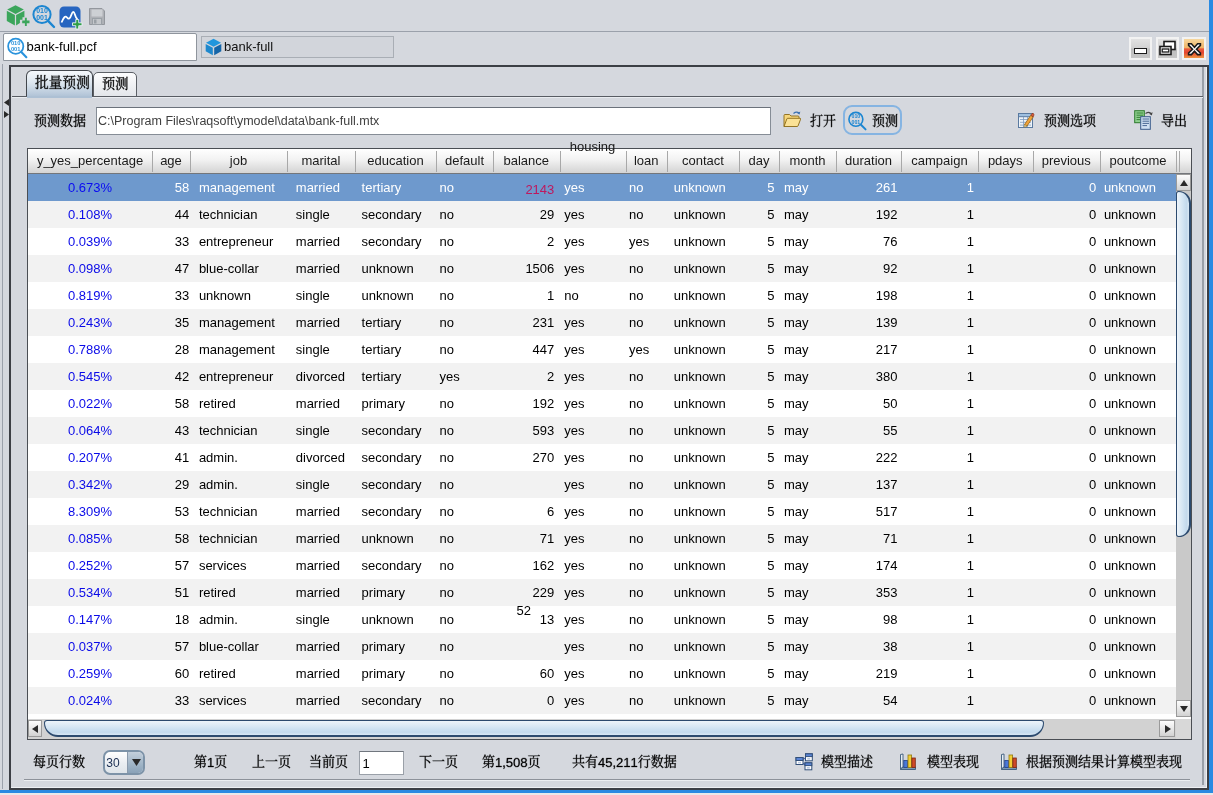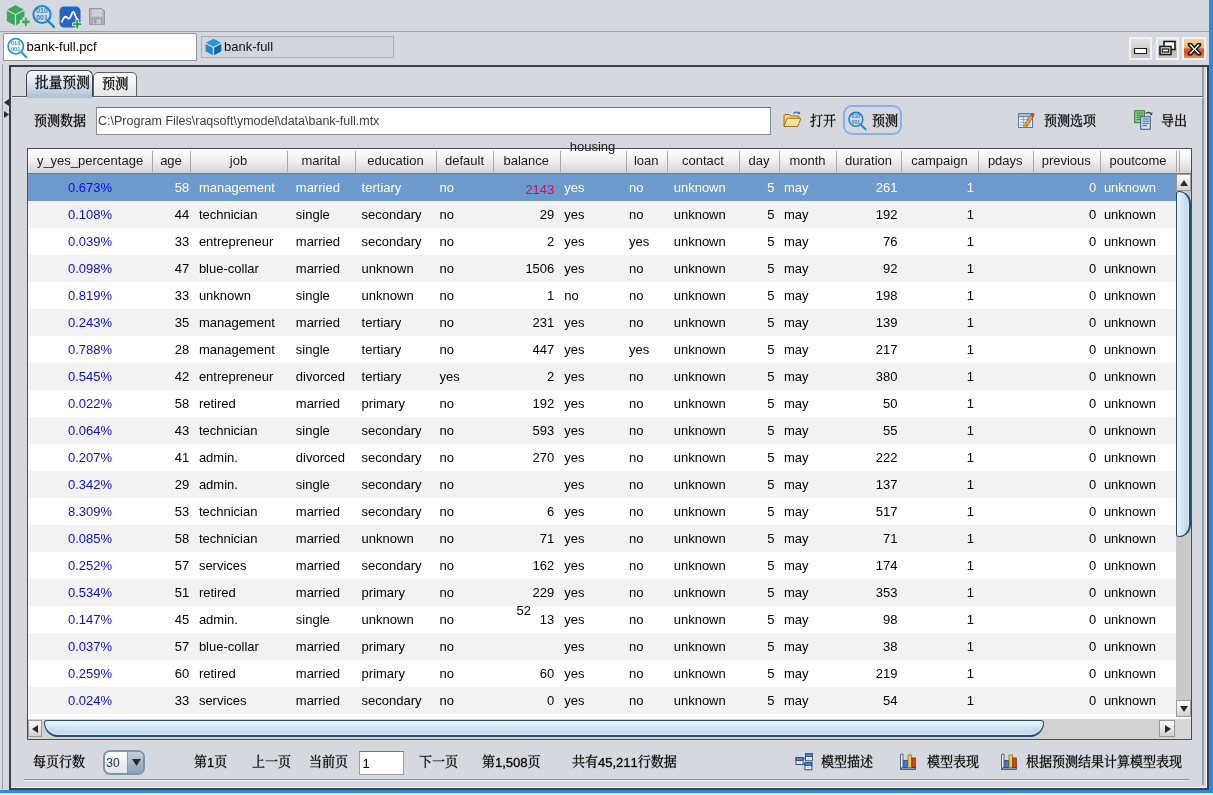--- a/index.html
+++ b/index.html
@@ -434,21 +434,21 @@
 <div class="abs tbl-text" style="left:625.5px;width:41.5px;padding-left:3.6px;top:584.5px;color:#000000">no</div>
 <div class="abs tbl-text" style="left:667.0px;width:72.0px;padding-left:6.7px;top:584.5px;color:#000000">unknown</div>
 <div class="abs tbl-text" style="left:739.0px;width:40.0px;text-align:right;padding-right:4.6px;top:584.5px;color:#000000">5</div>
 <div class="abs tbl-text" style="left:779.0px;width:57.0px;padding-left:5.0px;top:584.5px;color:#000000">may</div>
 <div class="abs tbl-text" style="left:836.0px;width:65.0px;text-align:right;padding-right:3.5px;top:584.5px;color:#000000">353</div>
 <div class="abs tbl-text" style="left:901.0px;width:77.0px;text-align:right;padding-right:4.0px;top:584.5px;color:#000000">1</div>
 <div class="abs tbl-text" style="left:1032.5px;width:67.5px;text-align:right;padding-right:3.7px;top:584.5px;color:#000000">0</div>
 <div class="abs tbl-text" style="left:1100.0px;width:76.0px;padding-left:3.9px;top:584.5px;color:#000000">unknown</div>
 <div class="abs" style="left:28px;top:606px;width:1148px;height:27px;background:#ffffff"></div>
 <div class="abs tbl-text" style="left:28.0px;width:124.0px;text-align:center;top:611.5px;color:#0a0ae8">0.147%</div>
-<div class="abs tbl-text" style="left:152.0px;width:38.0px;text-align:right;padding-right:0.8px;top:611.5px;color:#000000">45</div>
+<div class="abs tbl-text" style="left:152.0px;width:38.0px;text-align:right;padding-right:0.8px;top:611.5px;color:#000000">18</div>
 <div class="abs tbl-text" style="left:190.0px;width:97.0px;padding-left:8.9px;top:611.5px;color:#000000">admin.</div>
 <div class="abs tbl-text" style="left:287.0px;width:68.0px;padding-left:8.8px;top:611.5px;color:#000000">single</div>
 <div class="abs tbl-text" style="left:355.0px;width:81.0px;padding-left:6.6px;top:611.5px;color:#000000">unknown</div>
 <div class="abs tbl-text" style="left:436.0px;width:57.0px;padding-left:3.5px;top:611.5px;color:#000000">no</div>
 <div class="abs tbl-text" style="left:493.0px;width:66.5px;text-align:right;padding-right:5.2px;top:611.5px;color:#000000">13</div>
 <div class="abs tbl-text" style="left:559.5px;width:66.0px;padding-left:4.7px;top:611.5px;color:#000000">yes</div>
 <div class="abs tbl-text" style="left:625.5px;width:41.5px;padding-left:3.6px;top:611.5px;color:#000000">no</div>
 <div class="abs tbl-text" style="left:667.0px;width:72.0px;padding-left:6.7px;top:611.5px;color:#000000">unknown</div>
 <div class="abs tbl-text" style="left:739.0px;width:40.0px;text-align:right;padding-right:4.6px;top:611.5px;color:#000000">5</div>
 <div class="abs tbl-text" style="left:779.0px;width:57.0px;padding-left:5.0px;top:611.5px;color:#000000">may</div>

